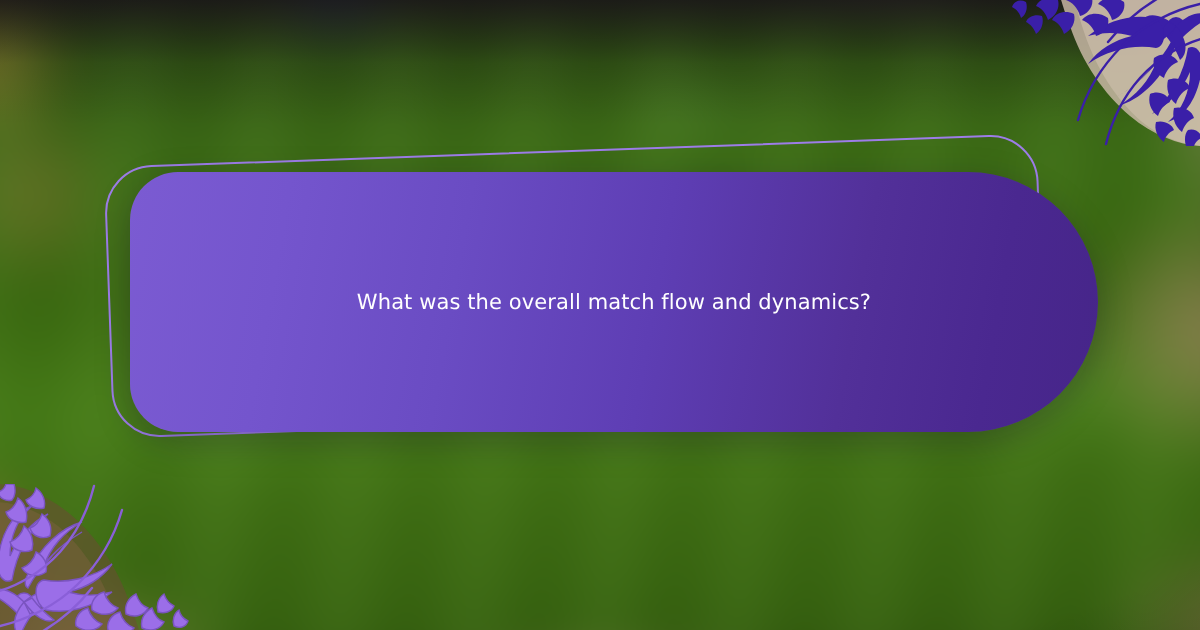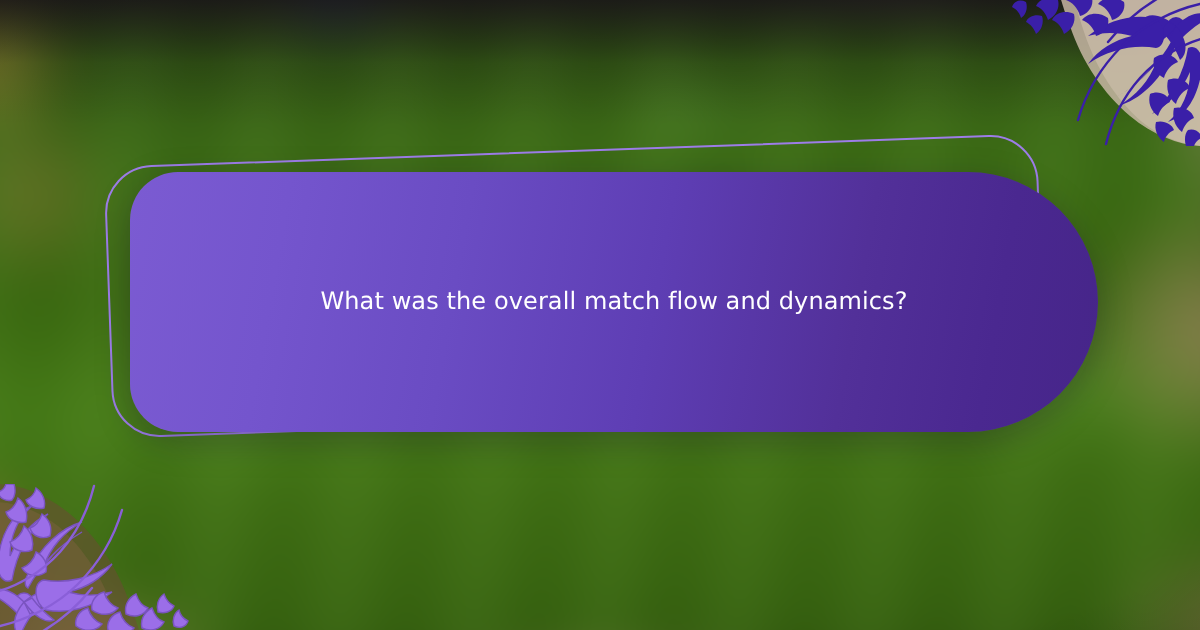--- a/index.html
+++ b/index.html
@@ -144,21 +144,21 @@
     justify-content: center;
     box-shadow: 0 10px 34px rgba(20,8,50,0.28);
   }
 
   .question {
     margin: 0;
     width: 660px;
     text-align: center;
     color: #ffffff;
     font-family: "DejaVu Sans", sans-serif;
-    font-size: 24px;
+    font-size: 21px;
     font-weight: 400;
     line-height: 1.55;
     letter-spacing: 0.1px;
     text-rendering: geometricPrecision;
   }
 </style>
 </head>
 <body>
 
 <div class="stage">

